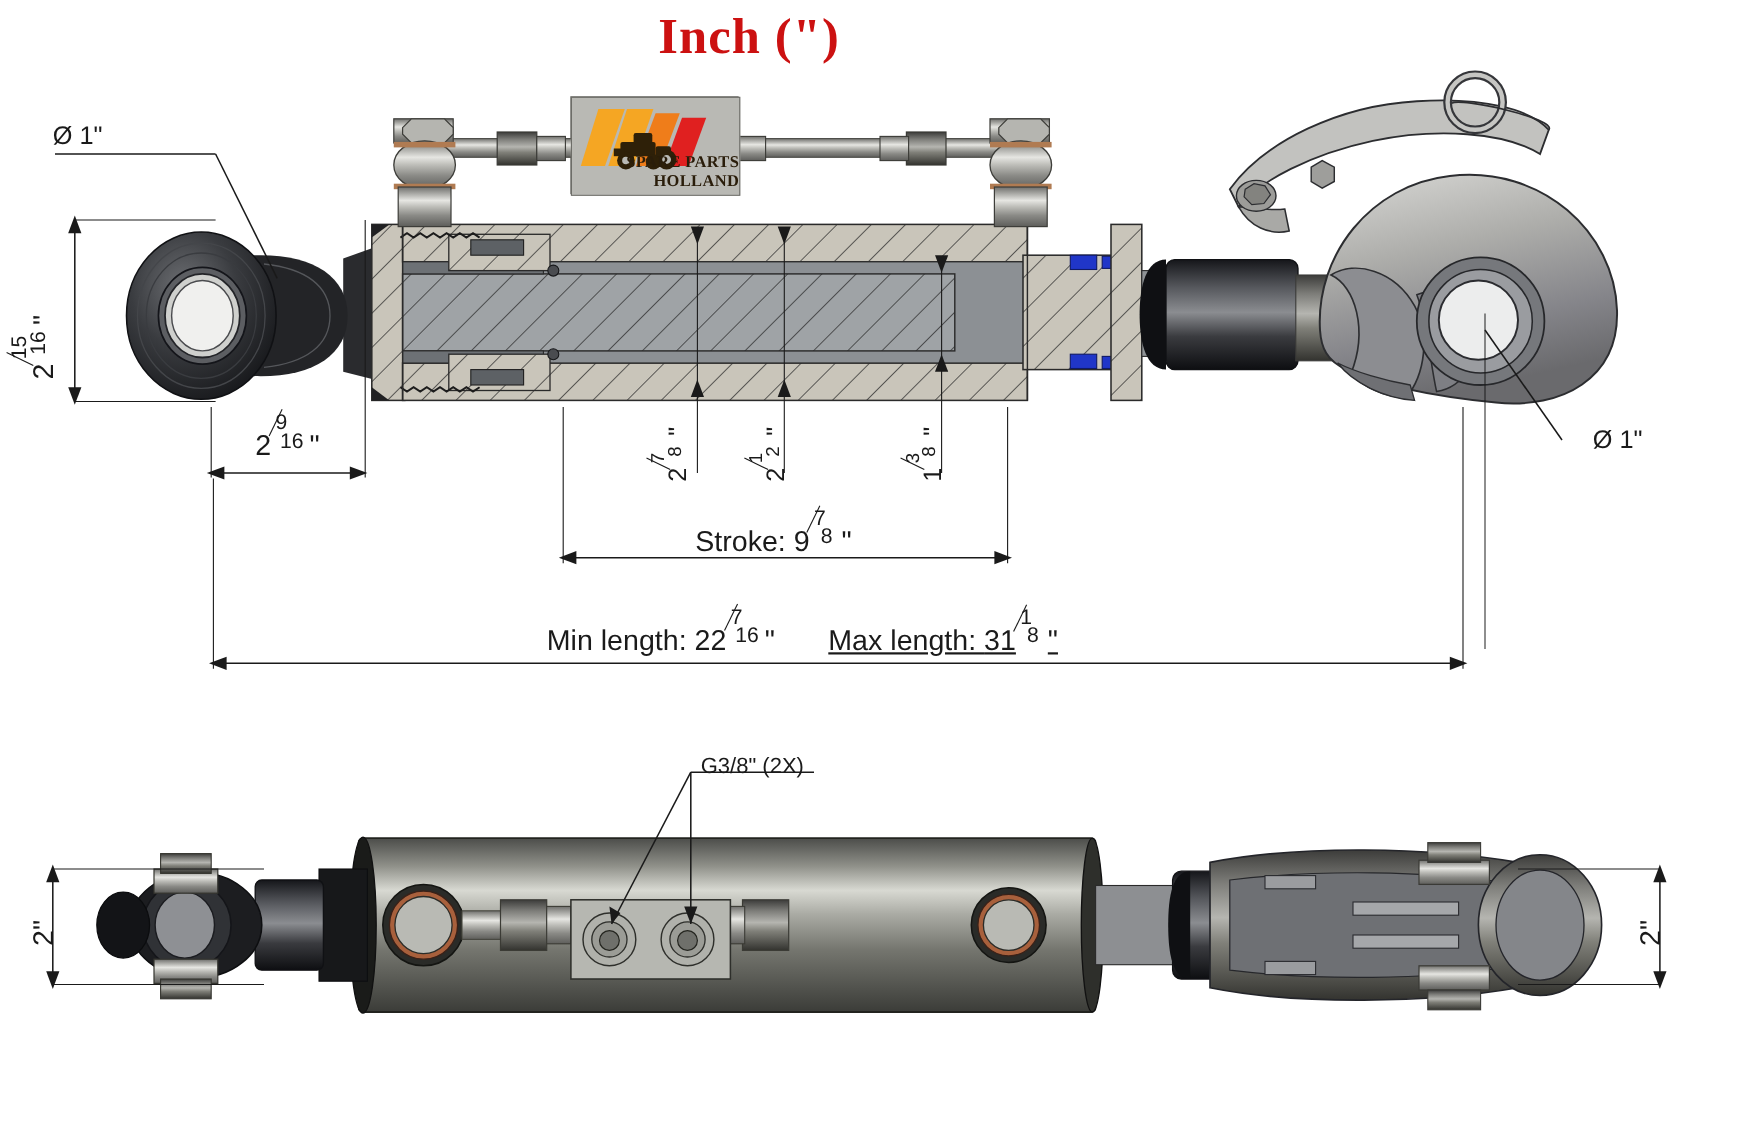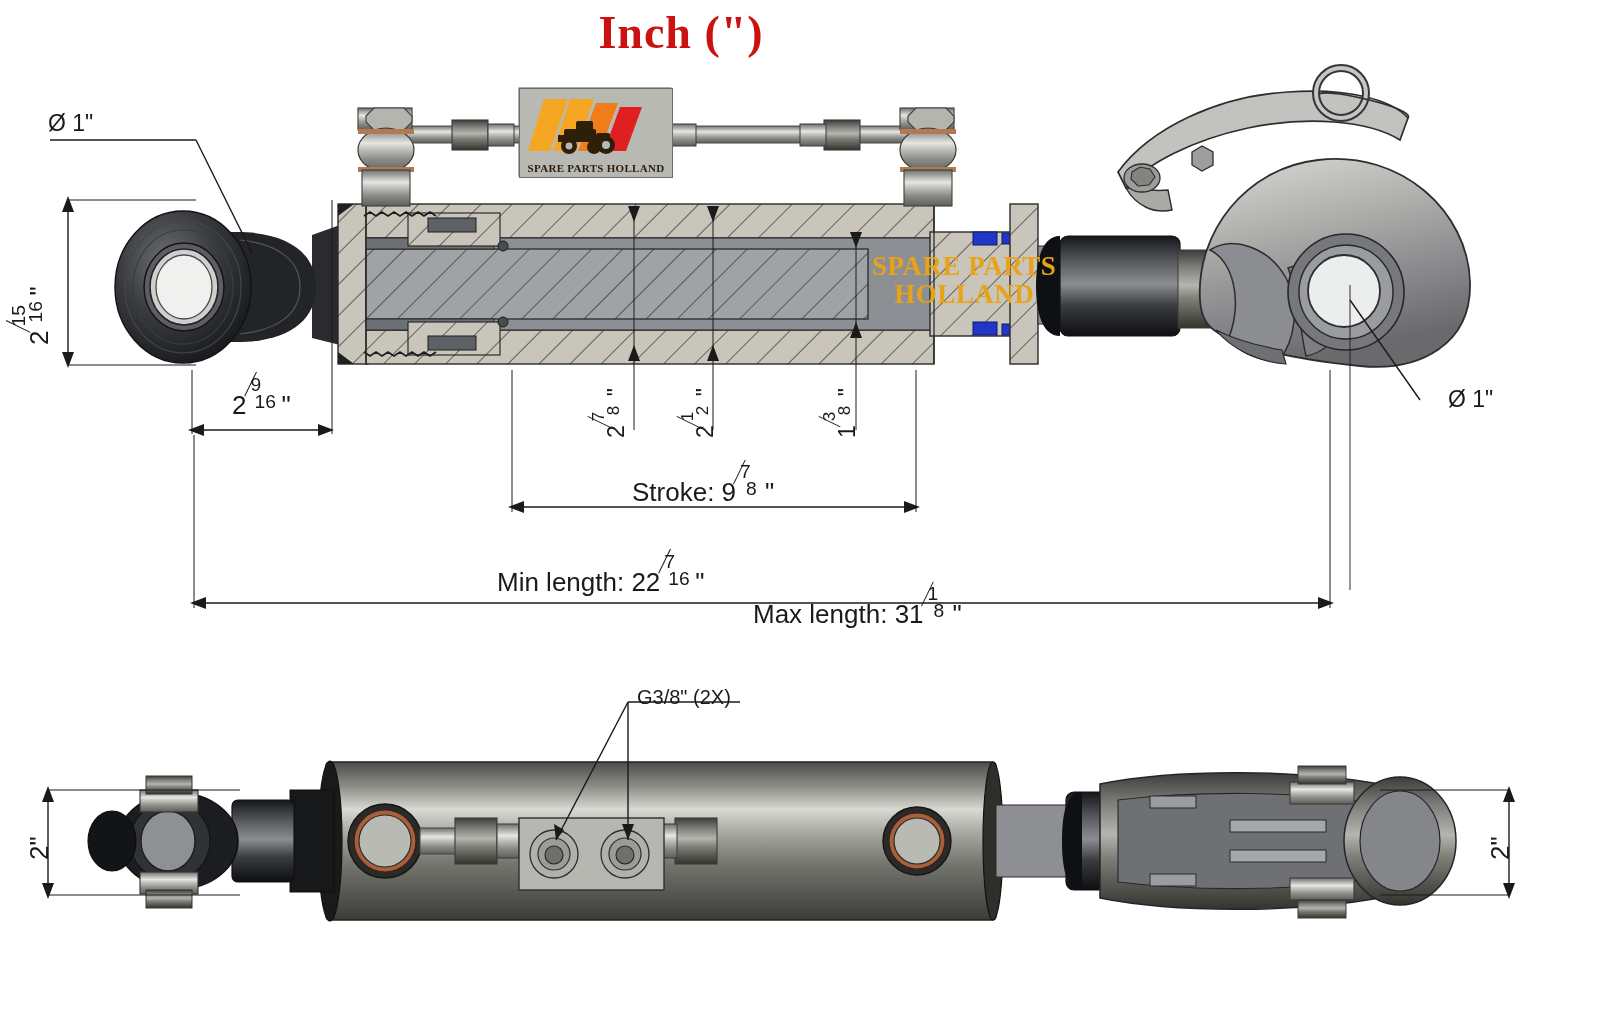--- a/index.html
+++ b/index.html
@@ -40,22 +40,22 @@
     left:872px;top:252px;
     font-family:"Liberation Serif",serif;font-size:27px;font-weight:700;
     color:#e8a317;line-height:1.05;text-align:center;letter-spacing:0.5px;
   }
   
   #logo{
     position:absolute;left:519px;top:88px;width:152px;height:88px;
     background:#b9b9b4;border:1px solid #6d6d68;overflow:hidden;
   }
   #logo .lbl{
-    position:absolute;left:0;bottom:3px;width:100%;text-align:center;
-    font-family:"Liberation Serif",serif;font-size:11px;font-weight:700;
+    position:absolute;left:0;bottom:3px;width:100%;text-align:right;
+    font-family:"Liberation Serif",serif;font-size:15px;font-weight:700;
     color:#2a1d0a;letter-spacing:0.3px;
   }
 </style>
 </head>
 <body>
 
 <div class="stage">
 
 <svg width="1600" height="1023" viewBox="0 0 1600 1023">
   <defs>
@@ -370,24 +370,20 @@
       <rect x="38" y="46" width="10" height="7"></rect>
     </g>
     <circle cx="49" cy="57" r="3.4" fill="#b9b9b4"></circle>
     <circle cx="86" cy="56" r="4" fill="#b9b9b4"></circle>
   </svg>
   <div class="lbl">SPARE PARTS HOLLAND</div>
 </div>
 
 <div class="txt" id="title">Inch (")</div>
 
-<div class="txt" id="watermark">
-  <div>SPARE PARTS</div>
-  <div>HOLLAND</div>
-</div>
 
 <div class="txt dim" style="left:48px;top:110px;">Ø 1"</div>
 
 <div class="txt dim" style="left:1448px;top:386px;">Ø 1"</div>
 
 <div class="txt dim dim-lg rot90" style="left:22px;top:345px;">
   <span>2</span><span class="frac wide"><span class="num">15</span><span class="bar"></span><span class="den">16</span></span><span class="unit">"</span>
 </div>
 
 <div class="txt dim dim-lg" style="left:232px;top:388px;">
@@ -407,21 +403,21 @@
 </div>
 
 <div class="txt dim dim-lg" style="left:632px;top:475px;">
   <span>Stroke: </span><span>9</span><span class="frac"><span class="num">7</span><span class="bar"></span><span class="den">8</span></span><span class="unit">"</span>
 </div>
 
 <div class="txt dim dim-lg" style="left:497px;top:565px;text-align:center;">
   <span>Min length: </span><span>22</span><span class="frac wide"><span class="num">7</span><span class="bar"></span><span class="den">16</span></span><span class="unit">"</span>
 </div>
 
-<div class="txt dim dim-lg" style="left:753px;top:597px;">
+<div class="txt dim dim-lg" style="left:753px;top:565px;text-decoration:underline;">
   <span>Max length: </span><span>31</span><span class="frac"><span class="num">1</span><span class="bar"></span><span class="den">8</span></span><span class="unit">"</span>
 </div>
 
 <div class="txt dim dim-sm" style="left:637px;top:686px;">G3/8" (2X)</div>
 
 <div class="txt dim dim-lg rot90" style="left:24px;top:860px;">2"</div>
 
 <div class="txt dim dim-lg rot90" style="left:1485px;top:860px;">2"</div>
 
 </div>

